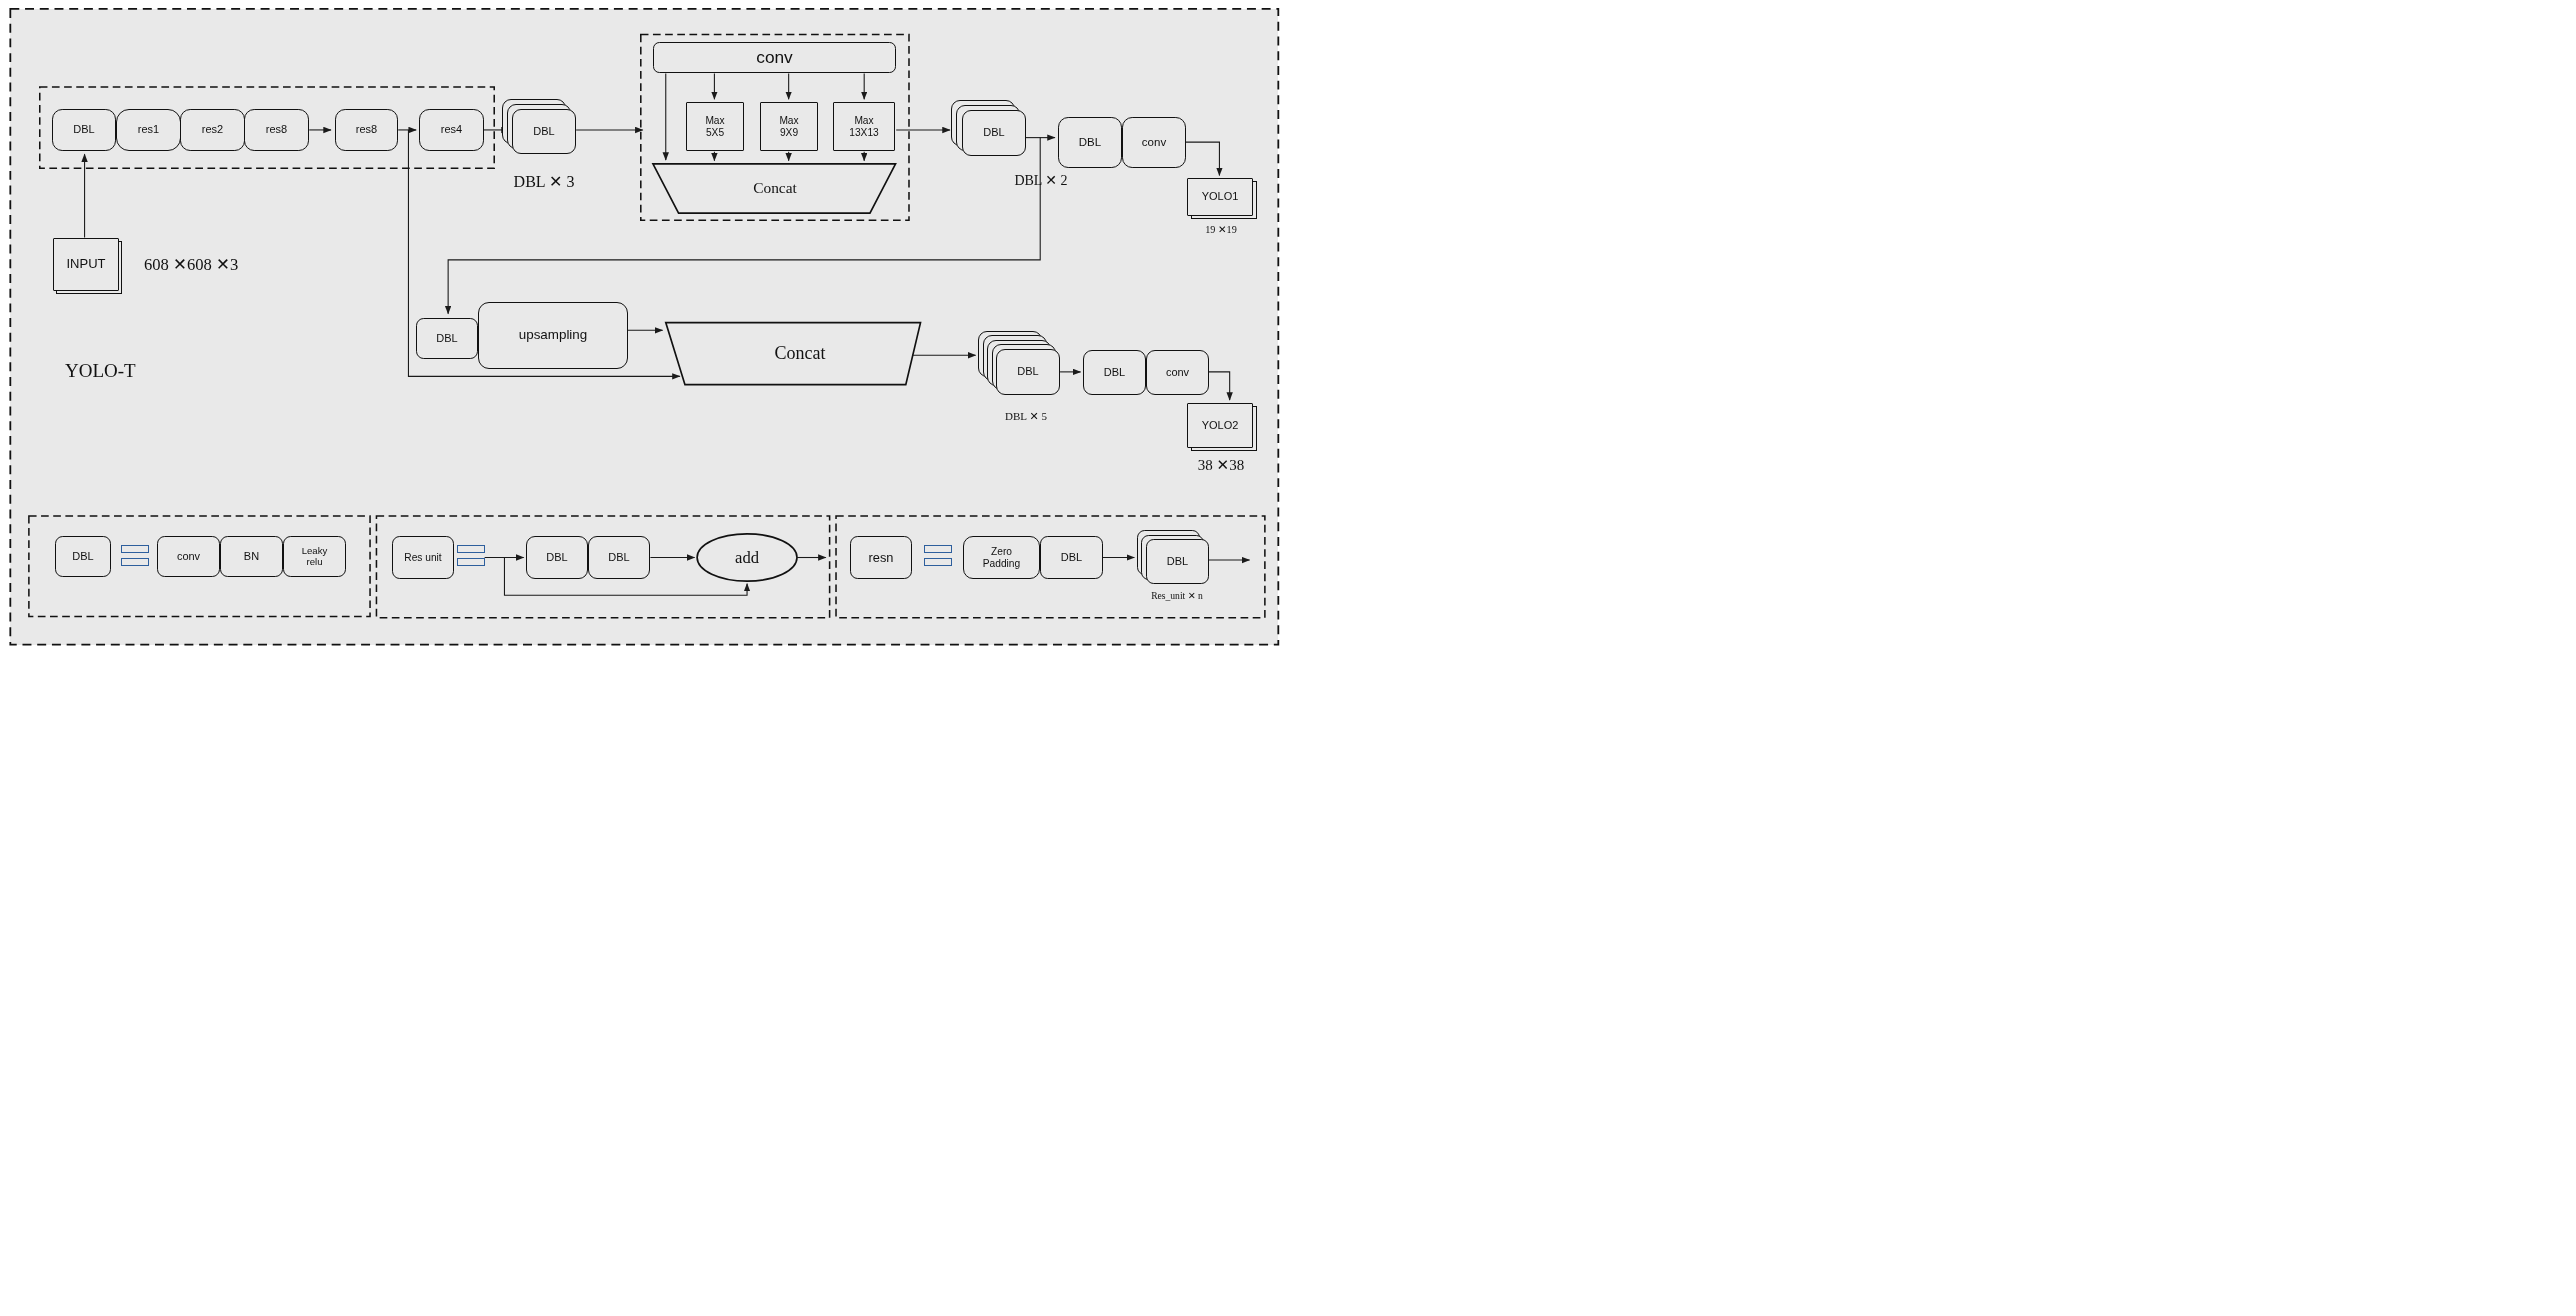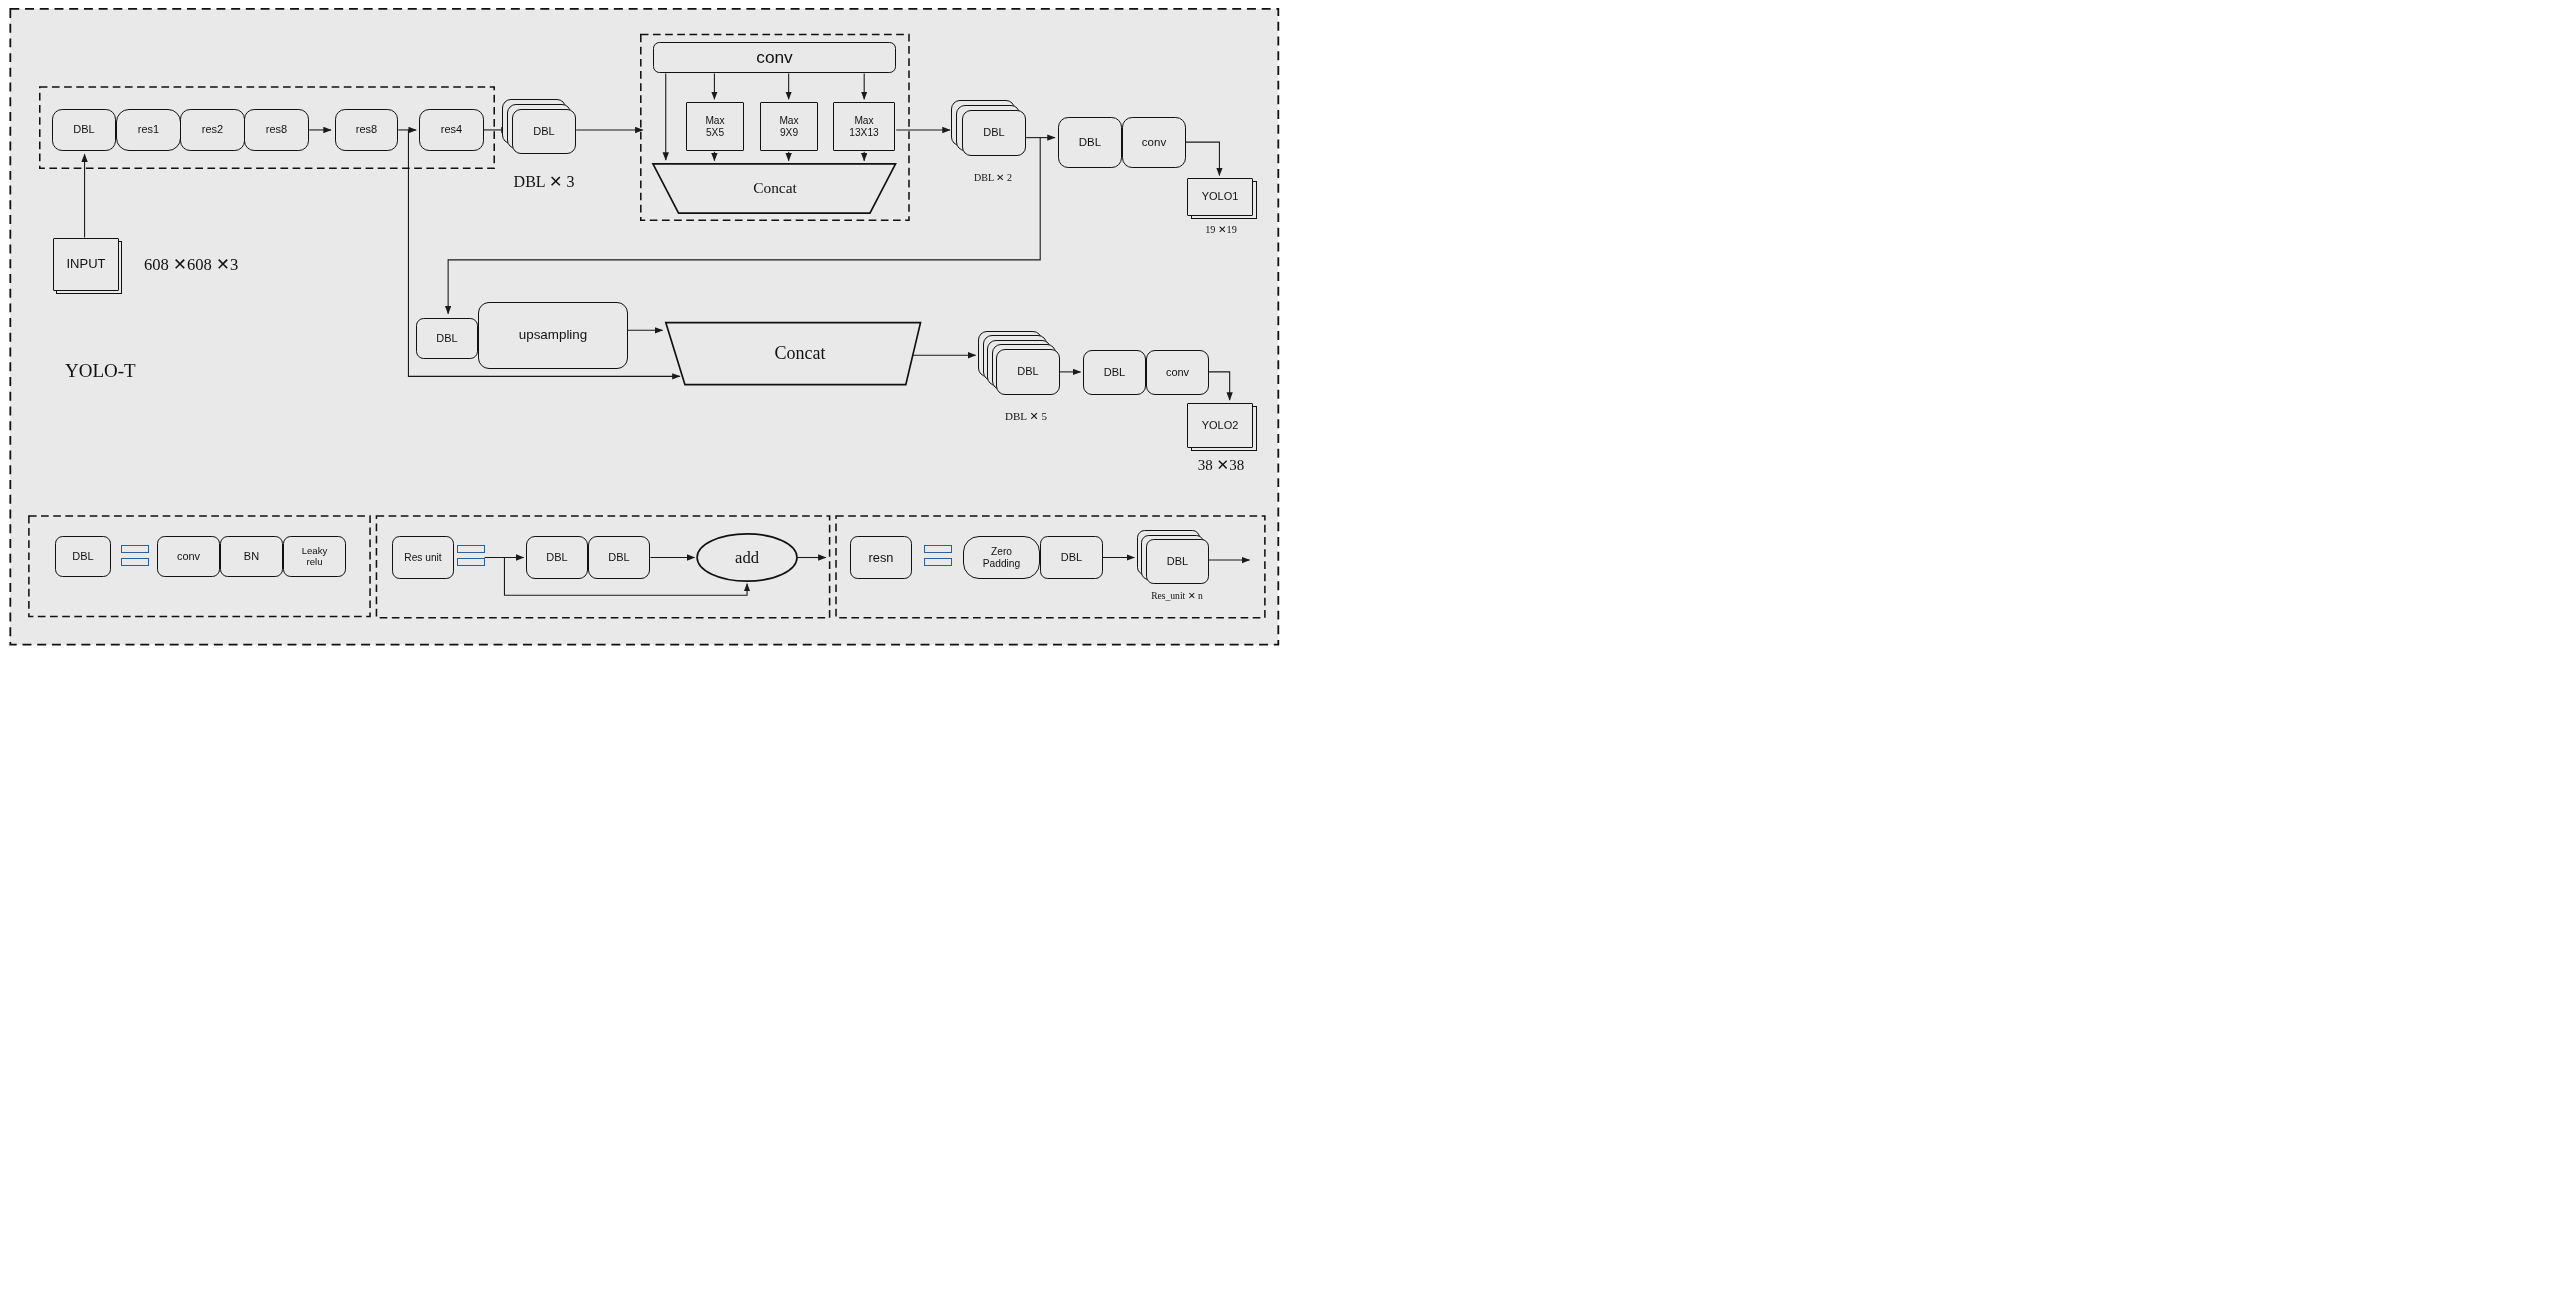--- a/index.html
+++ b/index.html
@@ -101,21 +101,21 @@
     <span><span>Max</span><br><span>9X9</span></span>
   </div>
   <div class="bx sq sans" style="left:833px;top:102px;width:62px;height:49px;font-size:10.2px;border-width:1.5px">
     <span><span>Max</span><br><span>13X13</span></span>
   </div>
   <div class="lbl sans" style="left:727px;top:179px;width:96px;font-size:15.4px">Concat</div>
 
   <div class="layer" style="left:951px;top:100px;width:64px;height:46px"></div>
   <div class="layer" style="left:956px;top:105px;width:64px;height:46px"></div>
   <div class="bx" style="left:962px;top:110px;width:64px;height:46px">DBL</div>
-  <div class="lbl" style="left:958px;top:172px;width:70px;font-size:10px">DBL ✕ 2</div>
+  <div class="lbl" style="left:1006px;top:172px;width:70px;font-size:14px">DBL ✕ 2</div>
   <div class="bx" style="left:1058px;top:117px;width:64px;height:51px;border-radius:10.2px;font-size:11.5px">DBL</div>
   <div class="bx" style="left:1122px;top:117px;width:64px;height:51px;border-radius:10.2px;font-size:11.5px">conv</div>
   <div class="shadow" style="left:1191px;top:181px;width:66px;height:38px"></div>
   <div class="bx sq" style="left:1187px;top:178px;width:66px;height:38px;font-size:11px">YOLO1</div>
   <div class="lbl" style="left:1186px;top:224px;width:70px;font-size:10.2px">19 ✕19</div>
 
   <div class="lbl" style="left:65px;top:360px;width:141px;font-size:19px;text-align:left">YOLO-T</div>
 
   <div class="bx" style="left:416px;top:318px;width:62px;height:41px;border-radius:7.7px">DBL</div>
   <div class="bx" style="left:478px;top:302px;width:150px;height:67px;border-radius:11px;font-size:13.4px">upsampling</div>
@@ -144,20 +144,20 @@
   <div class="bx" style="left:392px;top:536px;width:62px;height:43px;border-radius:7.7px;font-size:10.2px;padding:0 10.2px">Res unit</div>
   <div class="eqr" style="left:457px;top:545px;width:27.5px;height:8.3px"></div>
   <div class="eqr" style="left:457px;top:558px;width:27.5px;height:8.3px"></div>
   <div class="bx" style="left:526px;top:536px;width:62px;height:43px">DBL</div>
   <div class="bx" style="left:588px;top:536px;width:62px;height:43px">DBL</div>
   <div class="lbl" style="left:715px;top:548px;width:64px;font-size:16.6px">add</div>
 
   <div class="bx" style="left:850px;top:536px;width:62px;height:43px;border-radius:7.7px;font-size:12.8px">resn</div>
   <div class="eqr" style="left:924px;top:545px;width:27.5px;height:8.3px"></div>
   <div class="eqr" style="left:924px;top:558px;width:27.5px;height:8.3px"></div>
-  <div class="bx" style="left:963px;top:536px;width:77px;height:43px;border-radius:16px;font-size:10.2px;padding:0 11.5px">Zero Padding</div>
+  <div class="bx" style="left:963px;top:536px;width:77px;height:43px;border-radius:10px;font-size:10.2px;padding:0 11.5px">Zero Padding</div>
   <div class="bx" style="left:1040px;top:536px;width:63px;height:43px;border-radius:7.7px">DBL</div>
   <div class="layer" style="left:1137px;top:530px;width:63px;height:45px;border-radius:7.7px"></div>
   <div class="layer" style="left:1141px;top:535px;width:63px;height:45px;border-radius:7.7px"></div>
   <div class="bx" style="left:1146px;top:539px;width:63px;height:45px;border-radius:7.7px">DBL</div>
   <div class="lbl" style="left:1129px;top:590px;width:96px;font-size:9.6px">Res_unit ✕ n</div>
 </div>
 
 
 </body></html>

